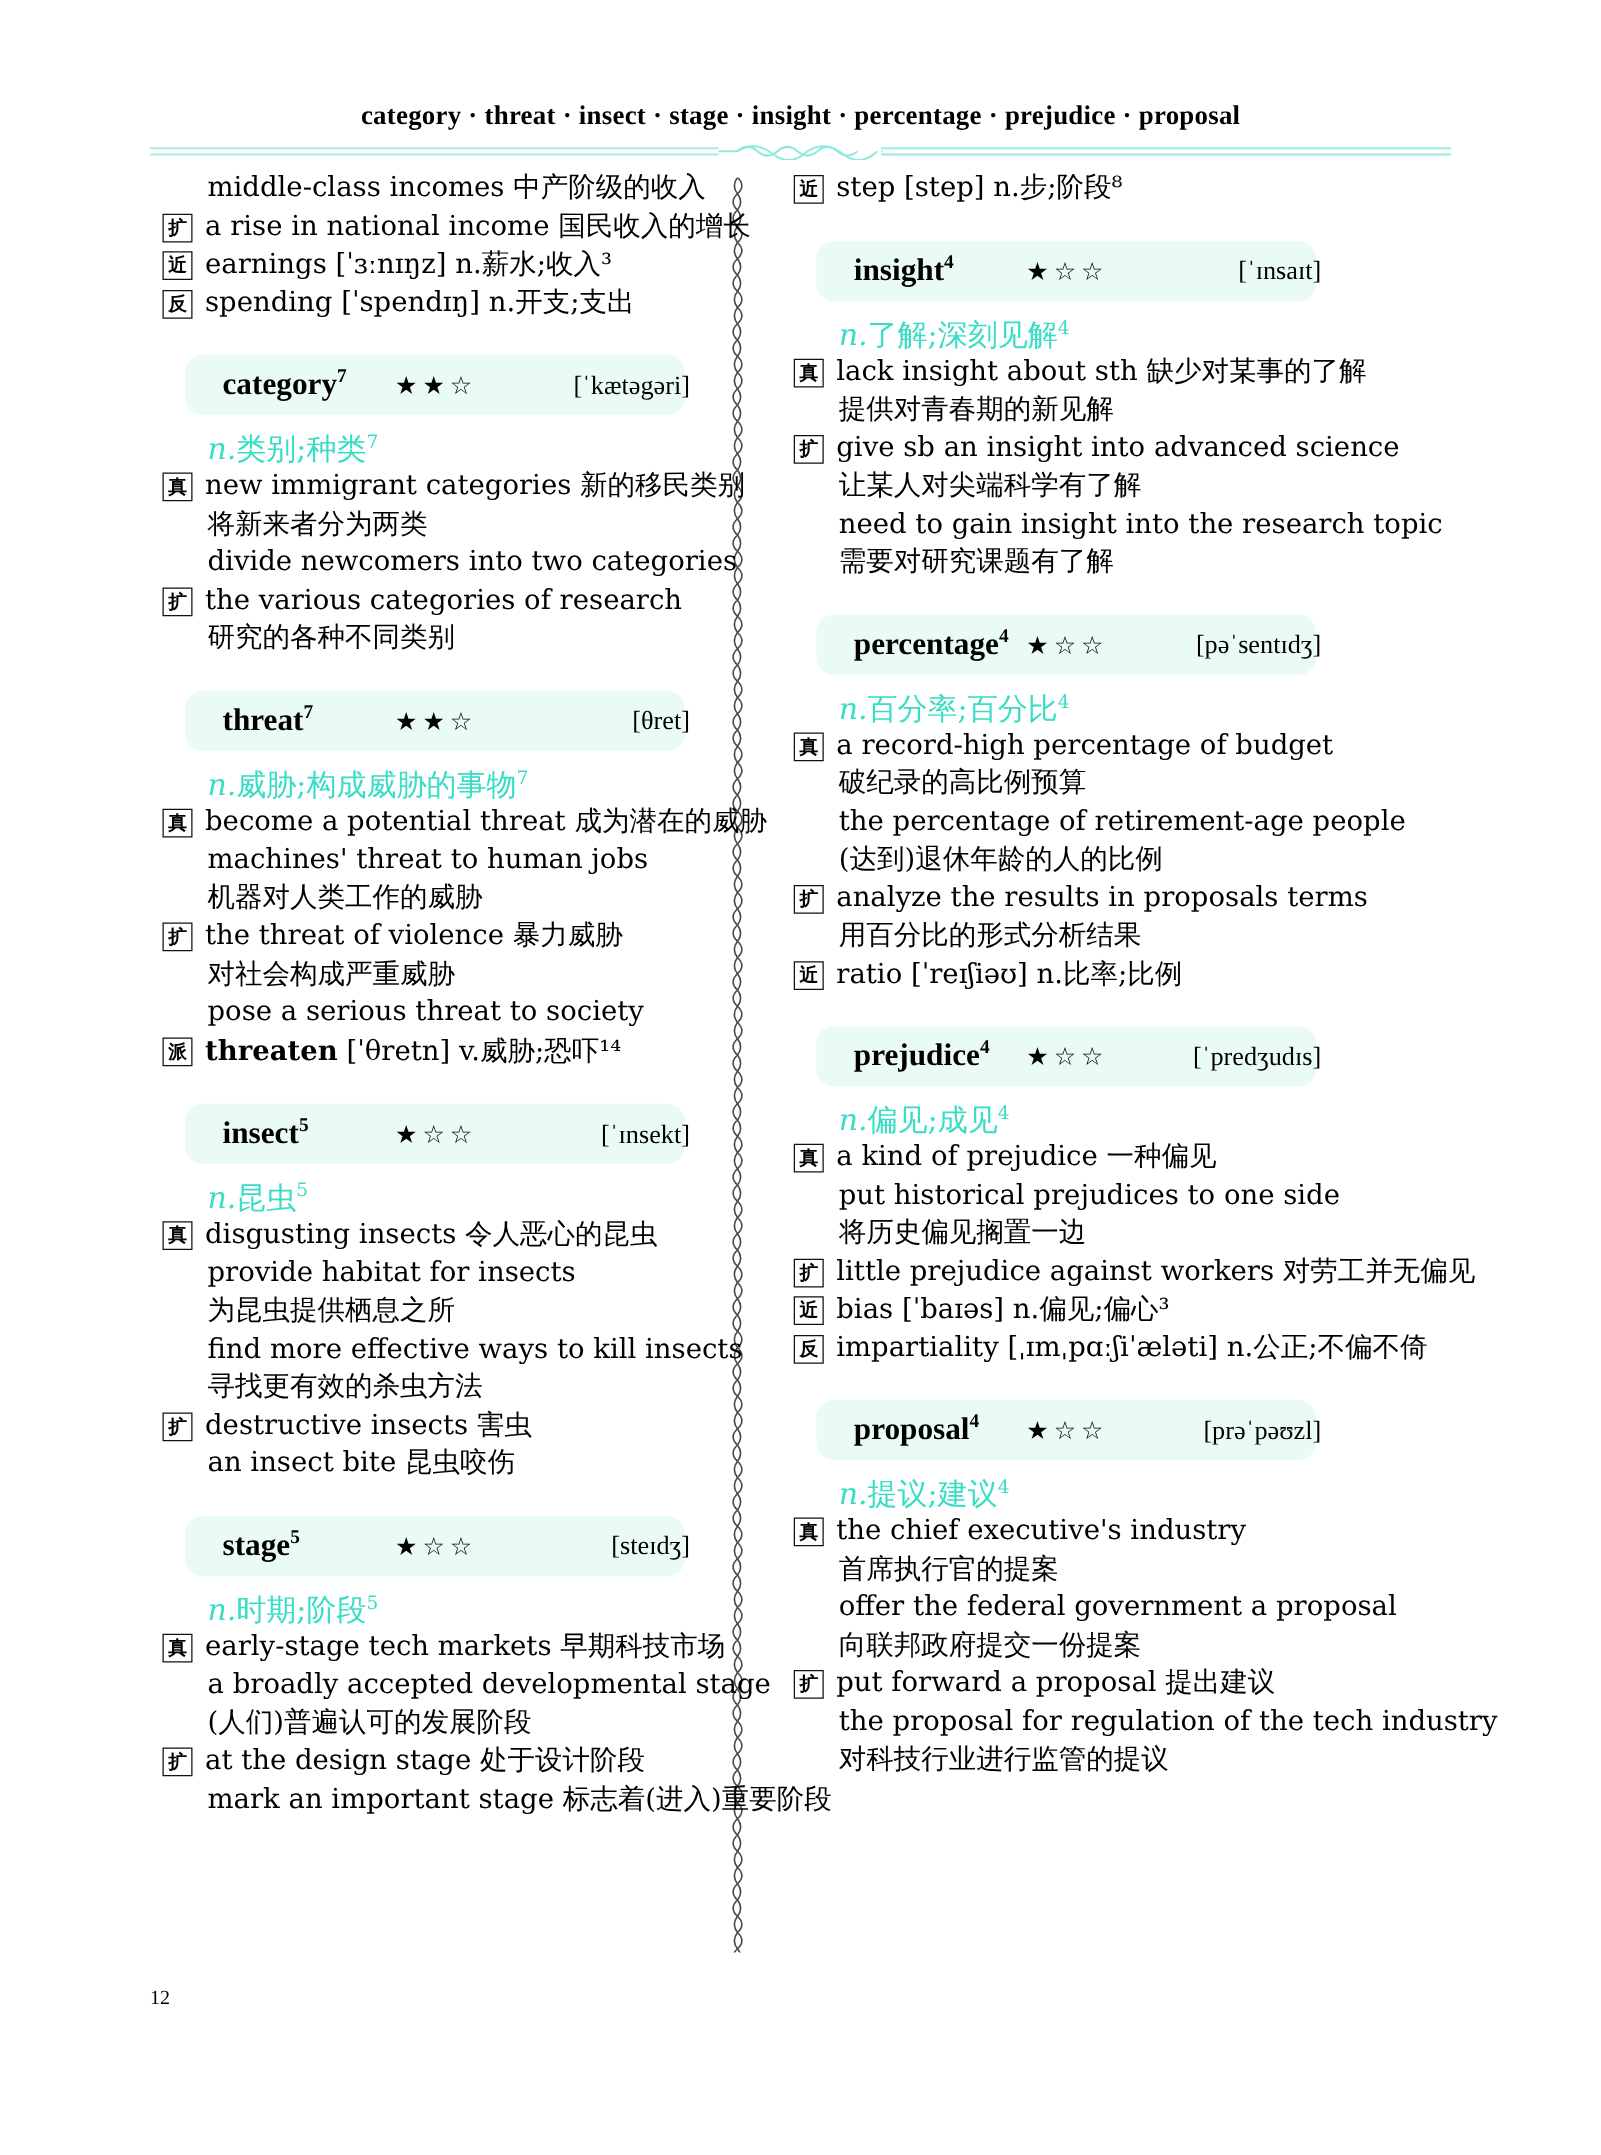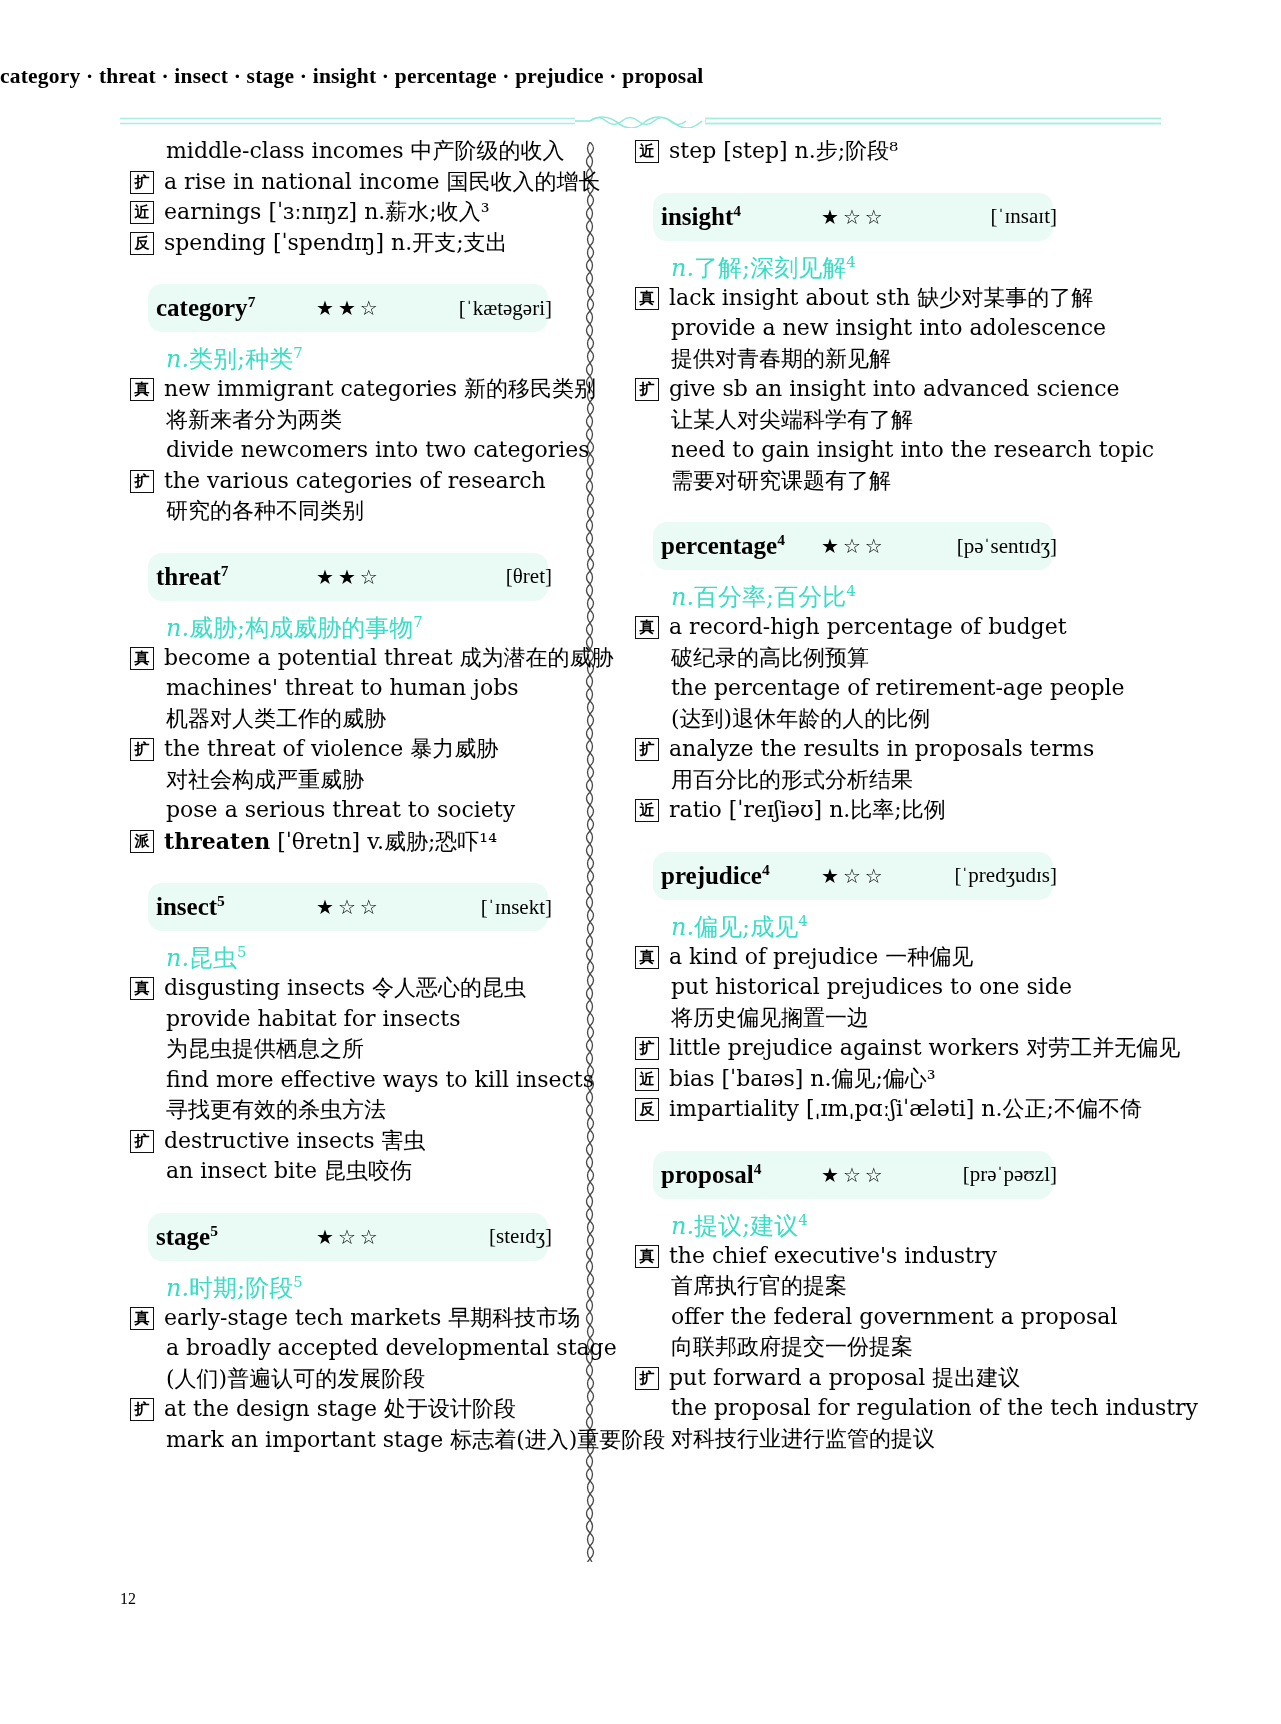--- a/index.html
+++ b/index.html
@@ -8,22 +8,22 @@
     width:1281px; height:1724px;
     background:#ffffff;
     font-family:"Liberation Serif", serif;
     color:#000;
     position:relative;
     overflow:hidden;
   }
 
   
   #running-head {
-    position:absolute; left:0; top:64px; width:1281px;
-    text-align:left;
+    position:absolute; left:0; top:80px; width:1281px;
+    text-align:center;
   }
   #running-head .rh-text {
     font-family:"Liberation Serif", serif;
     font-weight:bold;
     font-size:21.5px;
     letter-spacing:0.2px;
     white-space:nowrap;
   }
   #header-rule {
     position:absolute; left:120px; top:114px; width:1041px; height:14px;
@@ -84,21 +84,21 @@
     height:48px;
     margin:0 0 0 18px;
     width:400px;
     display:flex;
     align-items:center;
   }
   #col-right .word-head { width:400px; }
   .wh-word {
     font-weight:bold;
     font-size:25px;
-    padding-left:8px;
+    padding-left:30px;
     min-width:168px;
     white-space:nowrap;
   }
   .wh-stars {
     font-family:"DejaVu Sans", sans-serif;
     font-size:20px;
     letter-spacing:4px;
     width:110px;
     text-align:left;
     color:#000;
@@ -301,23 +301,20 @@
           <div class="wh-stars">★☆☆</div>
           <div class="wh-phon">[ˈɪnsaɪt]</div>
         </div>
         <div class="spacer-sm"></div>
         <div class="wh-def cn"><span class="pos">n.</span>了解;深刻见解<sup>4</sup></div>
         <div class="line">
           <span class="tag cn">真</span>
           <span class="txt cn">lack insight about sth 缺少对某事的了解</span>
         </div>
         <div class="line ind">
-          <span class="txt cn">provide a new insight into adolescence</span>
-        </div>
-        <div class="line ind">
           <span class="txt cn">提供对青春期的新见解</span>
         </div>
         <div class="line">
           <span class="tag cn">扩</span>
           <span class="txt cn">give sb an insight into advanced science</span>
         </div>
         <div class="line ind">
           <span class="txt cn">让某人对尖端科学有了解</span>
         </div>
         <div class="line ind">

